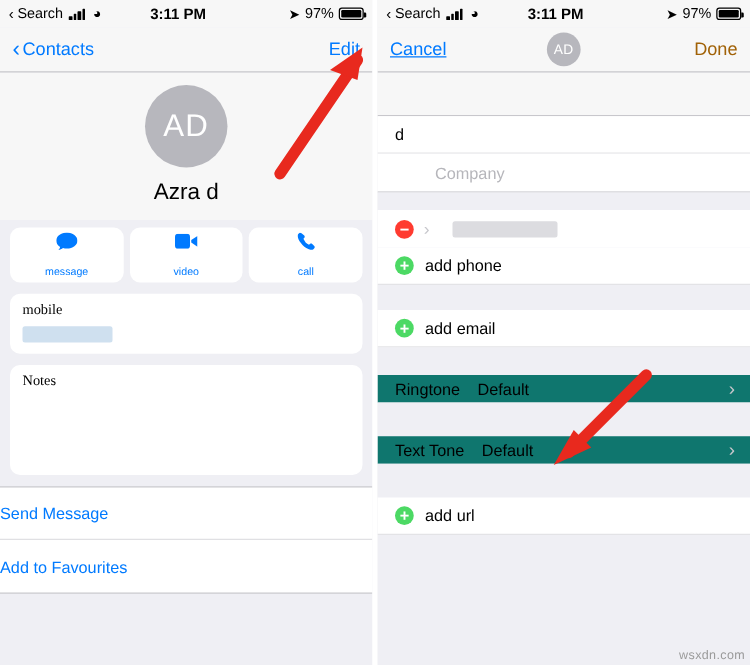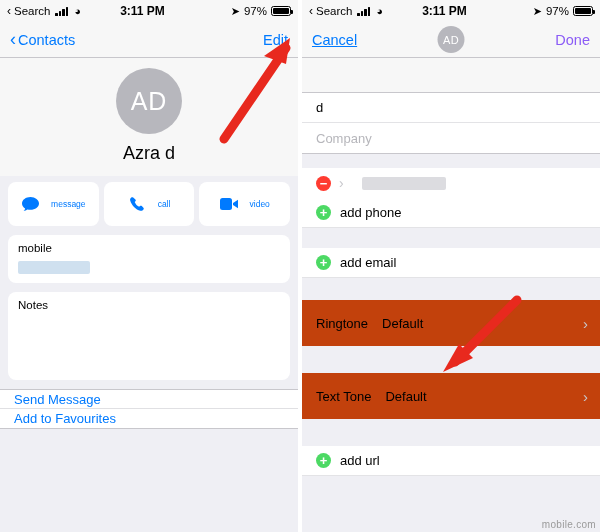--- a/index.html
+++ b/index.html
@@ -146,21 +146,21 @@
   .nav-chevron {
     font-size: 18px;
     line-height: 1;
     margin-top: -2px;
   }
   .nav-right {
     margin-left: auto;
     color: #007aff;
     font-size: 14.5px;
   }
-  .nav-right.disabled { color: #8b5cf6; }
+  .nav-right.disabled { color: #a16207; }
   .nav-left-btn {
     color: #007aff;
     font-size: 14.5px;
     text-decoration: underline;
   }
   .nav-avatar-small {
     position: absolute;
     left: 50%;
     transform: translateX(-50%);
     width: 27px;
@@ -207,21 +207,21 @@
     gap: 5px;
     padding: 6px 8px 0 8px;
     background: #efeff4;
   }
   .action-btn {
     flex: 1;
     background: #fff;
     border-radius: 8px;
     height: 44px;
     display: flex;
-    flex-direction: row;
+    flex-direction: column;
     align-items: center;
     justify-content: center;
     gap: 12px;
   }
   .action-btn .ic {
     width: 18px;
     height: 14px;
     display: flex;
     align-items: center;
     justify-content: center;
@@ -235,43 +235,43 @@
   
   .card {
     background: #fff;
     margin: 9px 8px 0 8px;
     border-radius: 8px;
     padding: 7px 10px 9px 10px;
   }
   .card-label {
     font-size: 11.5px;
     color: #000;
+    font-family: Liberation Serif, serif;
   }
   .redacted {
     height: 13px;
     width: 72px;
     background: #cfe0ef;
     border-radius: 2px;
     margin-top: 7px;
   }
   .notes-card {
     height: 88px;
     box-sizing: border-box;
   }
   .links-card {
     background: #fff;
     margin: 9px 0 0 0;
     border-top: .5px solid #c8c7cc;
     border-bottom: .5px solid #c8c7cc;
   }
   .link-row {
-    height: 19px;
-    display: flex;
-    align-items: center;
-    padding-left: 14px;
+    height: 42px;
+    display: flex;
+    align-items: center;
     font-size: 13px;
     color: #007aff;
     border-bottom: .5px solid #e0e0e3;
     box-sizing: border-box;
   }
   .link-row:last-child { border-bottom: none; }
 
   
   .edit-avatar-band {
     background: #f7f7f7;
@@ -287,21 +287,21 @@
     display: flex;
     align-items: center;
     padding: 0 14px;
     font-size: 13px;
     border-bottom: .5px solid #e3e3e6;
     box-sizing: border-box;
     background: #fff;
   }
   .field-row:last-child { border-bottom: none; }
   .field-row .val { color: #000; }
-  .field-row .ph { color: #b6b6bb; }
+  .field-row .ph { color: #b6b6bb; margin-left: 32px; }
   .spacer {
     background: #efeff4;
   }
   .row-add {
     height: 30px;
     display: flex;
     align-items: center;
     gap: 9px;
     padding: 0 14px;
     font-size: 13px;
@@ -339,26 +339,26 @@
     font-size: 14px;
   }
   .row-phone .redacted2 {
     height: 13px;
     width: 84px;
     background: #dcdce0;
     border-radius: 2px;
     margin-left: 10px;
   }
   .row-picker {
-    height: 46px;
+    height: 22px;
     display: flex;
     align-items: center;
     padding: 0 12px 0 14px;
     font-size: 13px;
-    background: #c2410c;
+    background: #0f766e;
     box-sizing: border-box;
   }
   .row-picker .key { color: #000; margin-right: 14px; }
   .row-picker .valp { color: #000; }
   .row-picker .chev {
     margin-left: auto;
     color: #c7c7cc;
     font-size: 15px;
   }
 
@@ -422,34 +422,34 @@
     <div class="action-btn">
       <span class="ic">
         <svg width="17" height="14" viewBox="0 0 17 14">
             <path d="M8.5 0C3.8 0 0 2.9 0 6.5c0 2 1.2 3.8 3.1 5-.2 1-.8 1.9-1.5 2.4 1.4-.1 2.8-.7 3.8-1.5 1 .3 2 .4 3.1.4 4.7 0 8.5-2.9 8.5-6.3S13.2 0 8.5 0z" fill="#007aff"></path>
           </svg>
       </span>
       <span class="lbl">message</span>
     </div>
     <div class="action-btn">
       <span class="ic">
-        <svg width="14" height="14" viewBox="0 0 14 14">
-            <path d="M3.2.6C2.6 0 1.8 0 1.3.5L.6 1.2C0 1.8 0 2.8.2 3.6c.6 2.3 2 4.5 3.8 6.3 1.9 1.9 4 3.2 6.3 3.8.8.2 1.8.2 2.4-.4l.7-.7c.5-.5.5-1.3 0-1.9l-1.6-1.6c-.5-.5-1.3-.5-1.9 0l-.7.7c-1-.5-1.9-1.1-2.7-1.9C5.8 6.9 5.2 6 4.7 5l.7-.7c.5-.5.5-1.3 0-1.9L3.2.6z" fill="#007aff"></path>
-          </svg>
-      </span>
-      <span class="lbl">call</span>
-    </div>
-    <div class="action-btn">
-      <span class="ic">
         <svg width="18" height="12" viewBox="0 0 18 12">
             <rect x="0" y="0" width="12" height="12" rx="2.5" fill="#007aff"></rect>
             <path d="M13 5l5-3.3v8.6L13 7z" fill="#007aff"></path>
           </svg>
       </span>
       <span class="lbl">video</span>
+    </div>
+    <div class="action-btn">
+      <span class="ic">
+        <svg width="14" height="14" viewBox="0 0 14 14">
+            <path d="M3.2.6C2.6 0 1.8 0 1.3.5L.6 1.2C0 1.8 0 2.8.2 3.6c.6 2.3 2 4.5 3.8 6.3 1.9 1.9 4 3.2 6.3 3.8.8.2 1.8.2 2.4-.4l.7-.7c.5-.5.5-1.3 0-1.9l-1.6-1.6c-.5-.5-1.3-.5-1.9 0l-.7.7c-1-.5-1.9-1.1-2.7-1.9C5.8 6.9 5.2 6 4.7 5l.7-.7c.5-.5.5-1.3 0-1.9L3.2.6z" fill="#007aff"></path>
+          </svg>
+      </span>
+      <span class="lbl">call</span>
     </div>
   </div>
 
   <div class="card">
     <div class="card-label">mobile</div>
     <div class="redacted"></div>
   </div>
 
   <div class="card notes-card">
     <div class="card-label">Notes</div>
@@ -551,14 +551,14 @@
   <div class="row-add">
     <span class="plus-ic">+</span>
     <span>add url</span>
   </div>
 
   <svg class="arrow-svg" style="left:115px; top:292px;" width="105" height="86" viewBox="0 0 105 86">
     <path d="M100 8 L38 70" stroke="#e8291e" stroke-width="9" stroke-linecap="round" fill="none"></path>
     <path d="M26 80 L56 66 L42 52 Z" fill="#e8291e"></path>
   </svg>
 
-  <div class="wsxdn">mobile.com</div>
+  <div class="wsxdn">wsxdn.com</div>
 </div>
 
 </body></html>

